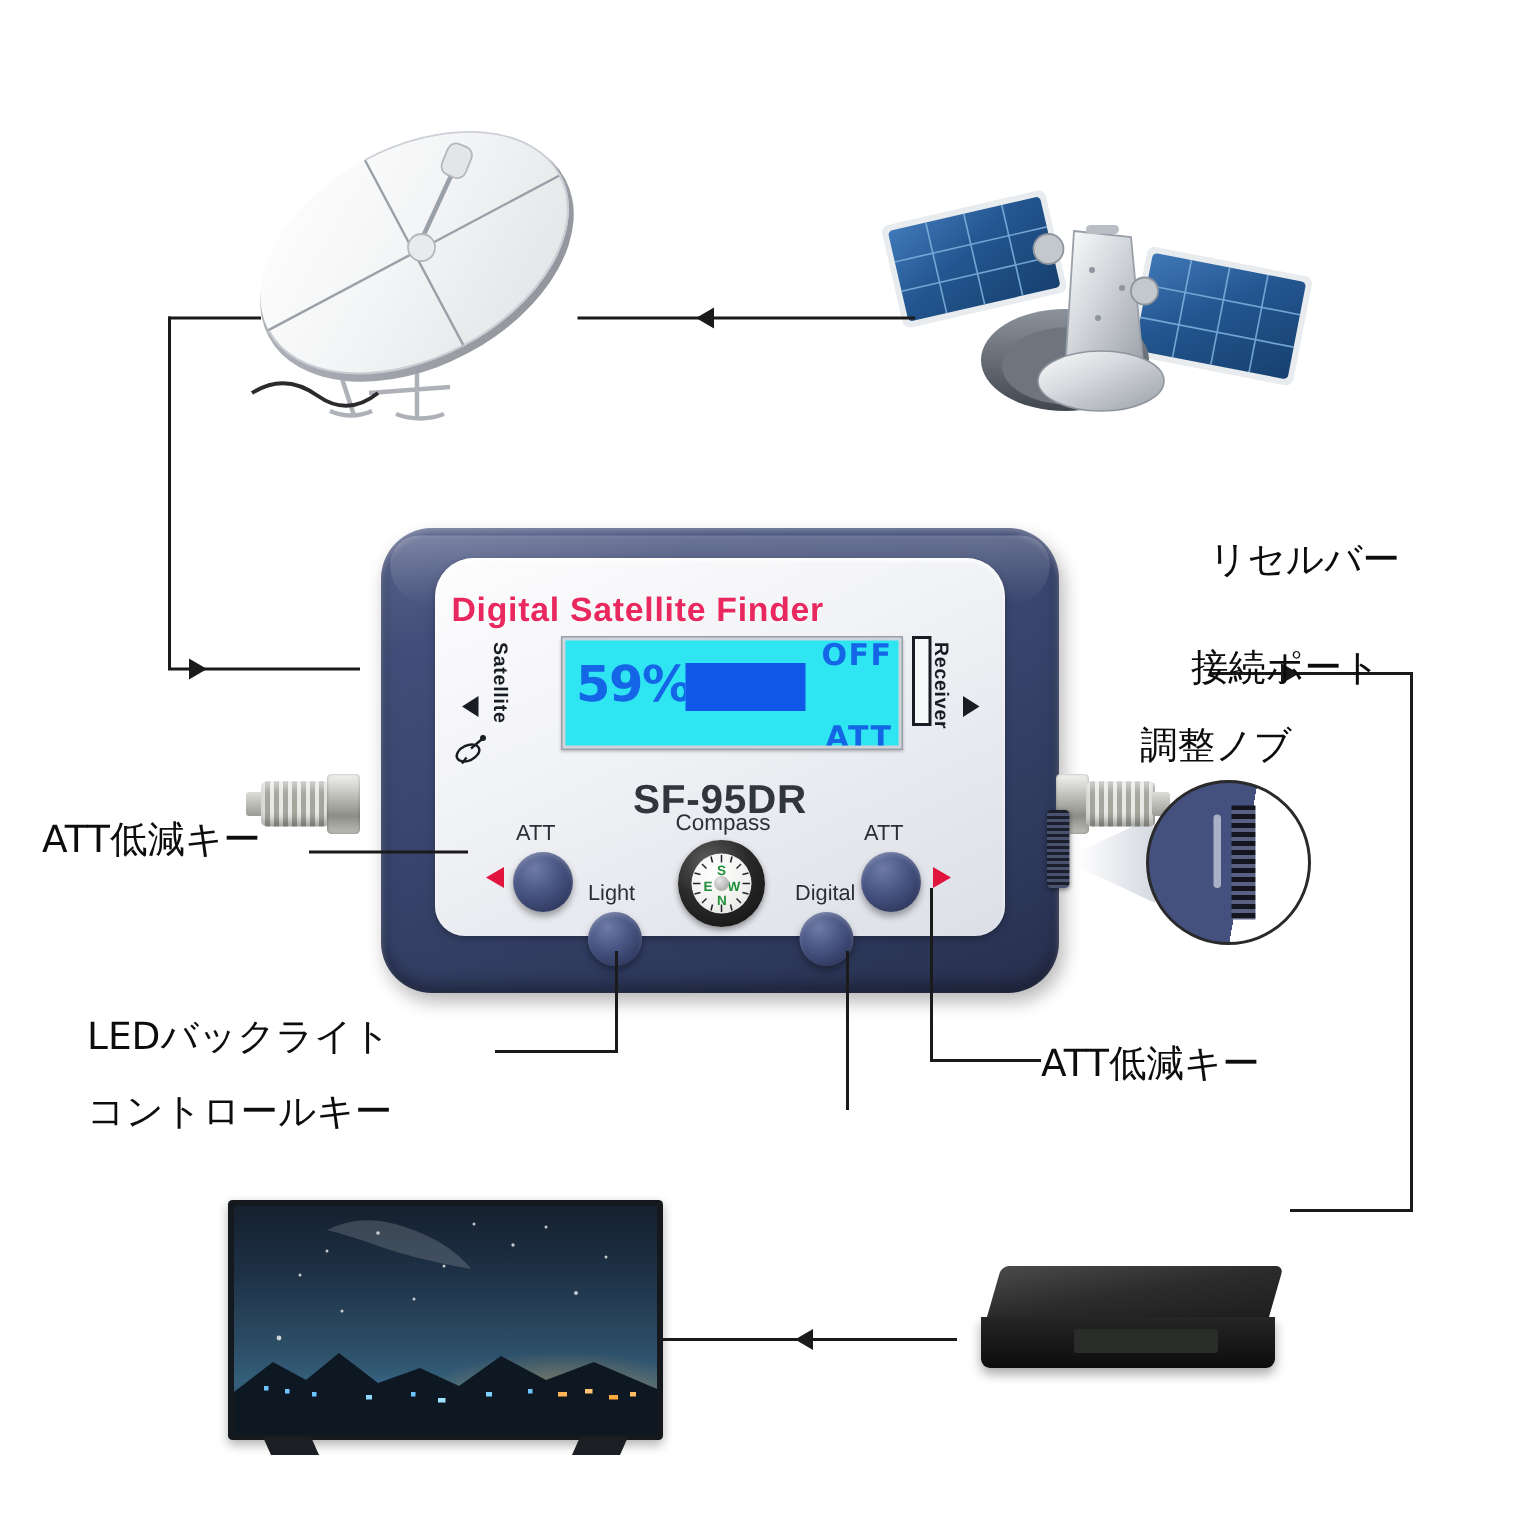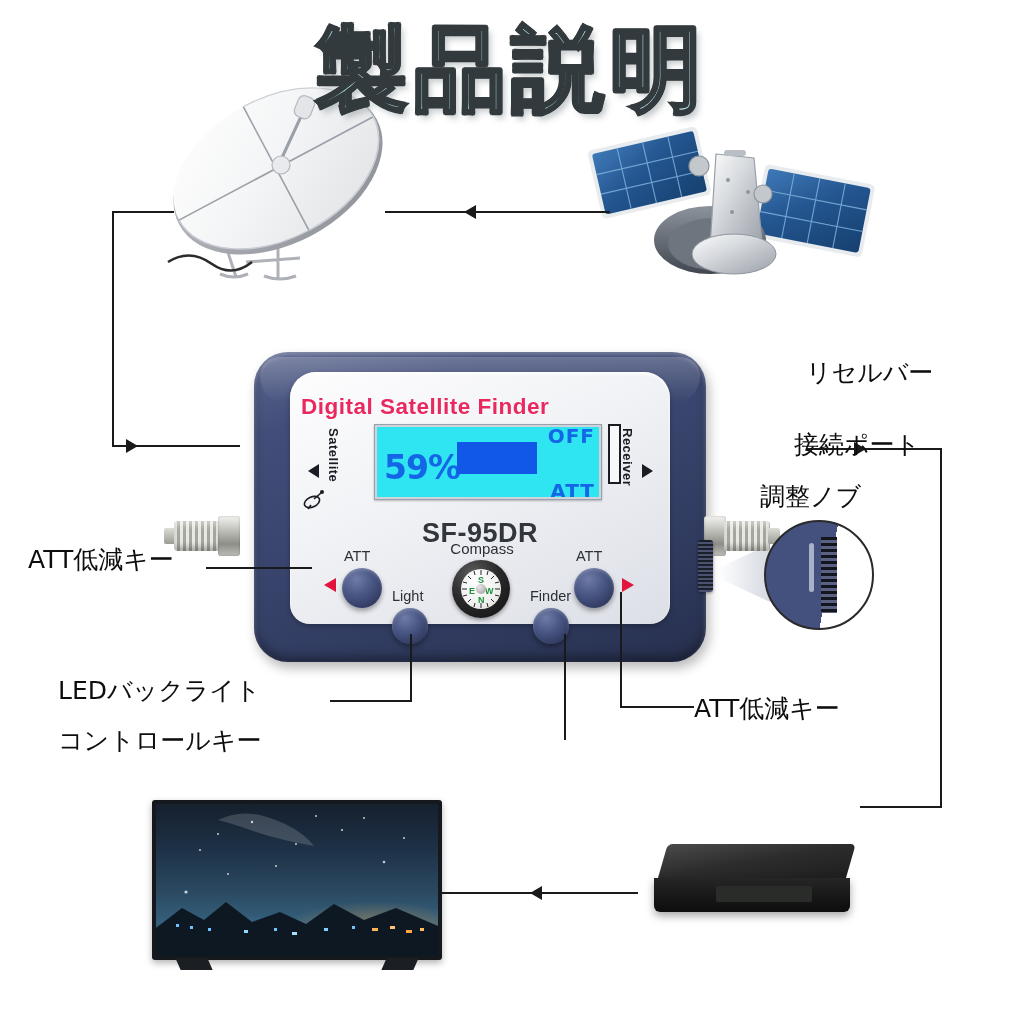--- a/index.html
+++ b/index.html
@@ -149,21 +149,21 @@
     box-shadow: inset 0 0 0 1px #9aa0ab, 0 1px 2px rgba(0,0,0,.25);
   }
   #lcd {
     position: relative;
     width: 100%; height: 100%;
     background: #2fe5f2;
     overflow: hidden;
   }
   #lcd-pct {
     position: absolute;
-    left: 7px; top: 24px;
+    left: 7px; top: 12px;
     font-family: "DejaVu Sans", sans-serif;
     font-weight: 700;
     font-size: 33px;
     line-height: 33px;
     color: #1466e6;
     letter-spacing: -1px;
   }
   #lcd-bar-track {
     position: absolute;
     left: 80px; top: 15px;
@@ -376,21 +376,20 @@
     position: absolute; left: 62px; top: 8px; width: 96px; height: 16px;
     background: #2a2c2a;
     border-radius: 2px;
   }
 </style>
 </head>
 <body>
 
 <div id="page">
 
-  <div id="title">製品説明</div>
 
   <div id="dish-wrap">
     <svg width="310" height="230" viewBox="0 0 310 230">
       <defs>
         <linearGradient id="dishg" x1="0" y1="0" x2="1" y2="1">
           <stop offset="0%" stop-color="#ffffff"></stop>
           <stop offset="45%" stop-color="#f4f5f6"></stop>
           <stop offset="100%" stop-color="#dfe1e4"></stop>
         </linearGradient>
         <linearGradient id="rimg" x1="0" y1="0" x2="1" y2="1">
@@ -564,21 +563,21 @@
       <div class="btn" style="left:52px; top:196px; width:40px; height:40px;"></div>
       <div style="position:absolute;left:34px;top:206px;width:0;height:0;border-top:7px solid transparent;border-bottom:7px solid transparent;border-right:12px solid #e0143c;"></div>
 
       <div class="btn-cap" style="left:286px; top:176px;">ATT</div>
       <div class="btn" style="left:284px; top:196px; width:40px; height:40px;"></div>
       <div style="position:absolute;left:332px;top:206px;width:0;height:0;border-top:7px solid transparent;border-bottom:7px solid transparent;border-left:12px solid #e0143c;"></div>
 
       <div class="btn-cap" style="left:102px; top:216px;">Light</div>
       <div class="btn" style="left:102px; top:236px; width:36px; height:36px;"></div>
 
-      <div class="btn-cap" style="left:240px; top:216px;">Finder</div>
+      <div class="btn-cap" style="left:240px; top:216px;">Digital</div>
       <div class="btn" style="left:243px; top:236px; width:36px; height:36px;"></div>
 
       <div id="compass-cap">Compass</div>
       <div id="compass">
         <div id="compass-dial">
           <svg width="40" height="40" viewBox="0 0 40 40" style="position:absolute;left:0;top:0;">
             <g stroke="#20242a" stroke-width="1">
               <line x1="20" y1="1" x2="20" y2="6"></line>
                 <line x1="20" y1="34" x2="20" y2="39"></line>
               <line x1="1" y1="20" x2="6" y2="20"></line>

